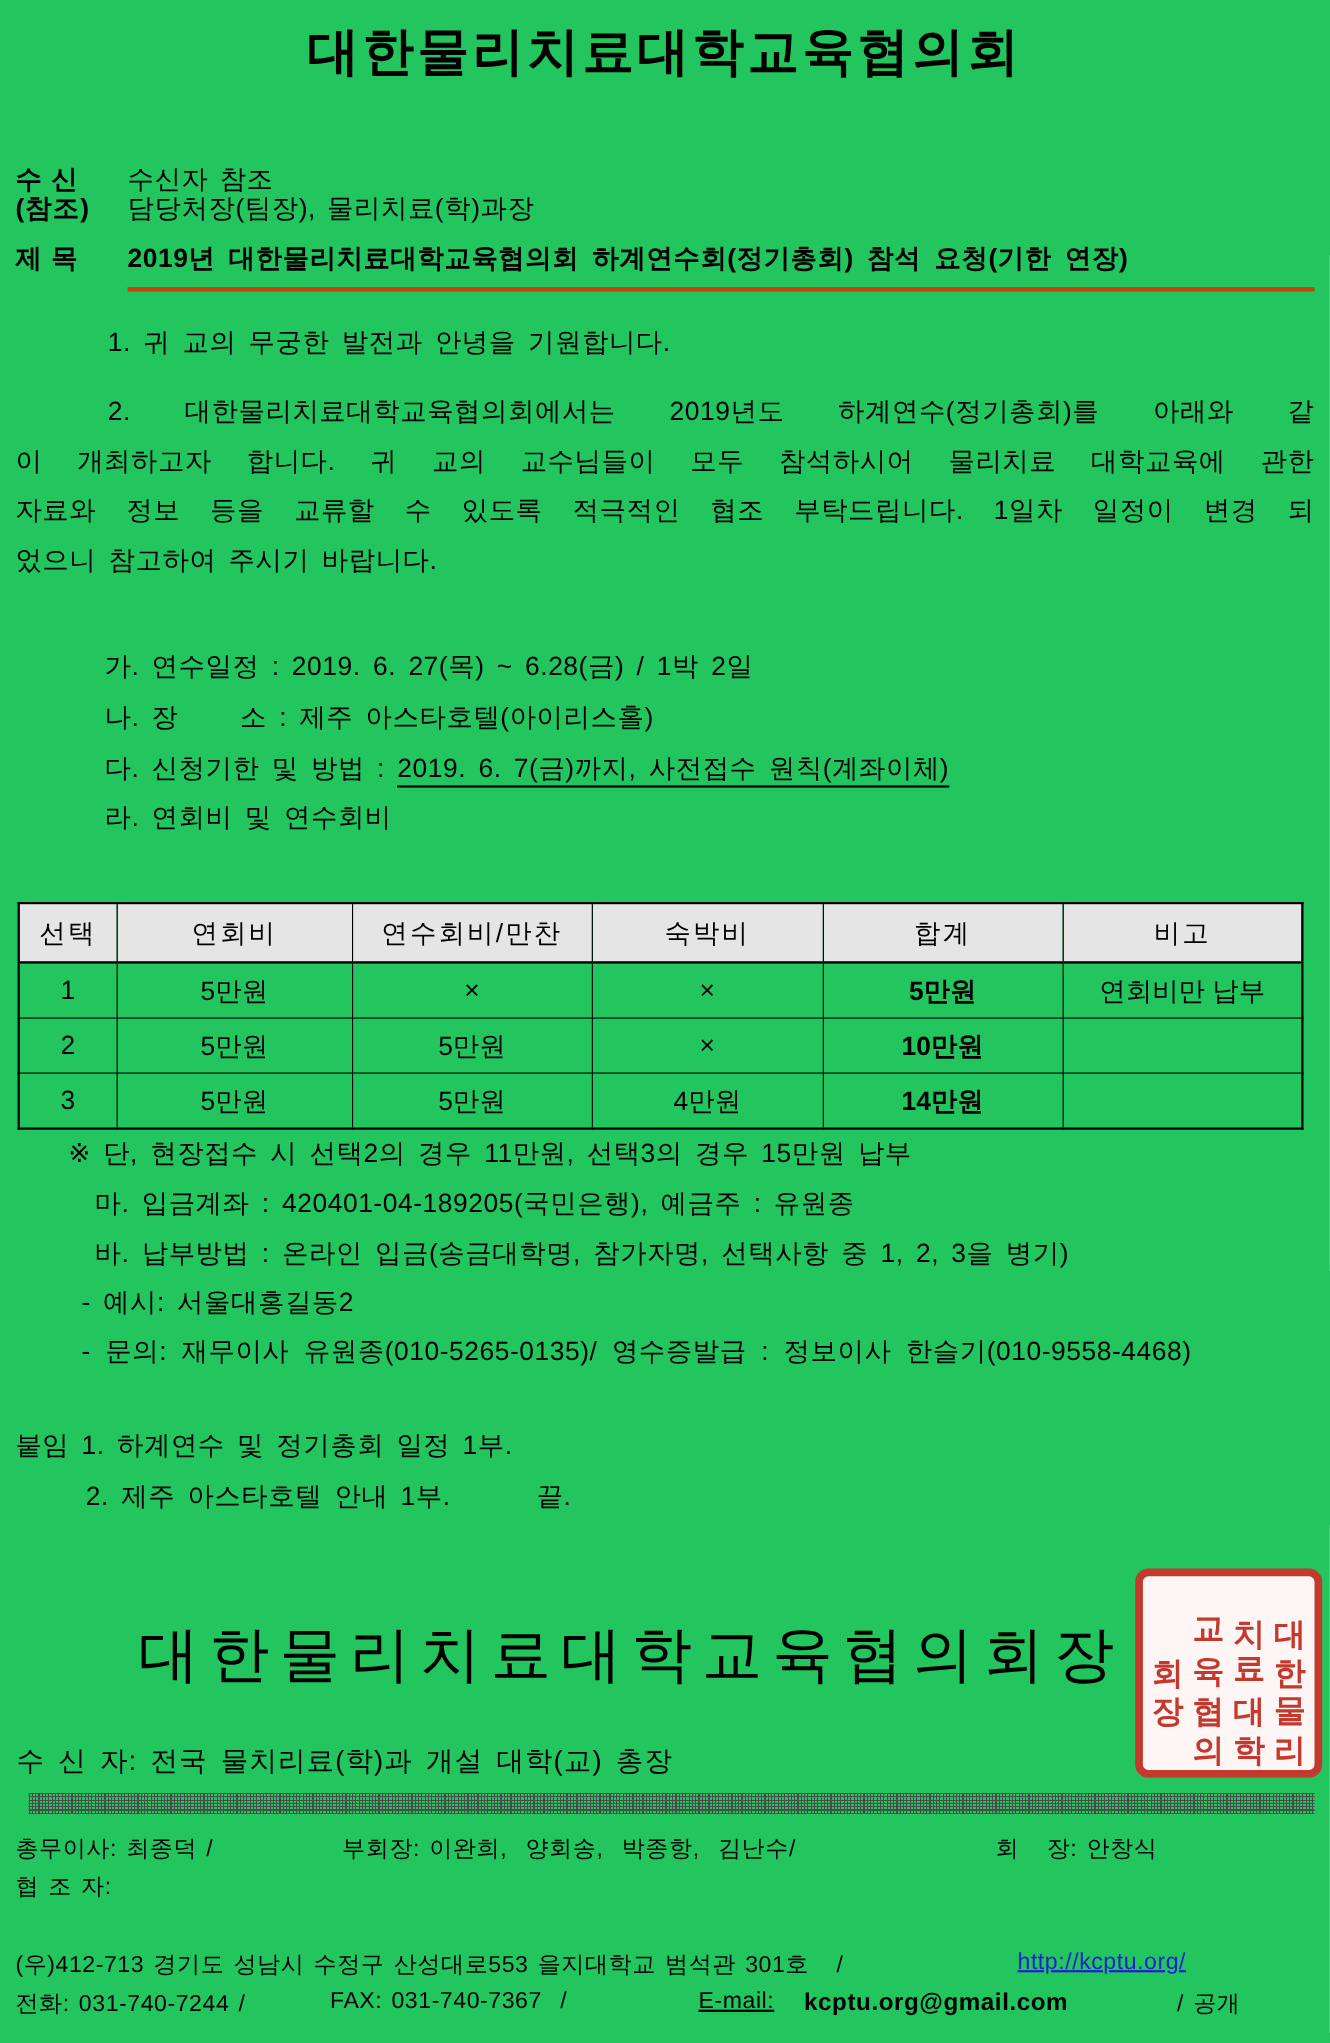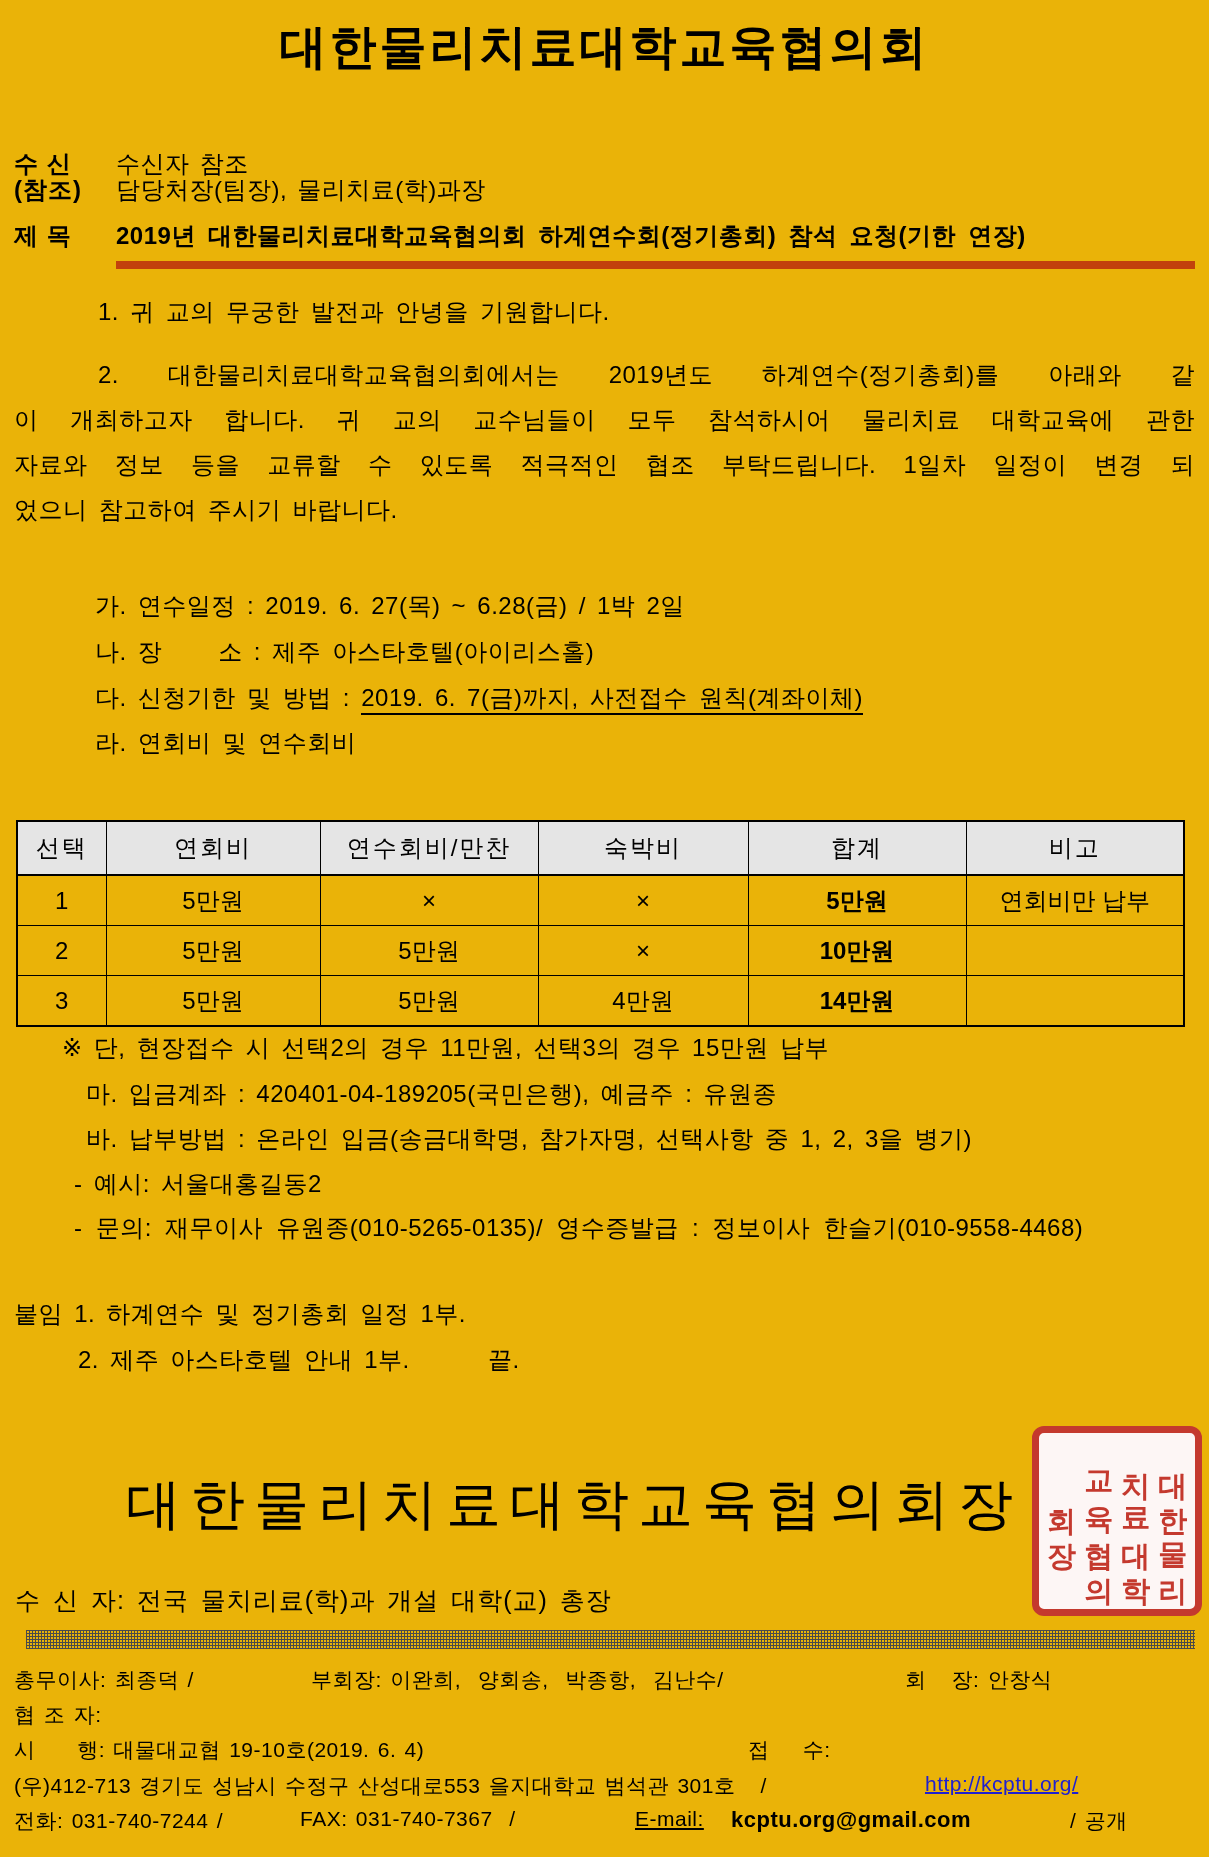--- a/index.html
+++ b/index.html
@@ -1,29 +1,29 @@
 <!DOCTYPE html>
 <html><head>
 <meta charset="utf-8">
 <style>
   html,body{margin:0;padding:0;background:#fff;}
-  .page{position:relative;width:1209px;height:1857px;background:#eab308;overflow:hidden;
+  .page{position:relative;width:1209px;height:1857px;background:#22c55e;overflow:hidden;
         font-family:"Liberation Sans","DejaVu Sans",sans-serif;color:#000;}
   .abs{position:absolute;}
   .t{white-space:pre-wrap;}
 
   .doc-title{top:16px;left:0;width:100%;text-align:center;font-size:47px;font-weight:700;letter-spacing:3px;}
 
   .meta-row{left:14px;right:14px;display:flex;font-size:24px;line-height:32px;}
   .row-to{top:128px;margin-top:20px;}
   .row-cc{top:174px;}
   .row-subject{top:220px;}
   .meta-label{font-weight:700;width:86px;flex:0 0 auto;letter-spacing:1px;}
   .meta-value{margin-left:16px;letter-spacing:0.5px;word-spacing:3px;}
-  .subject-value{flex:1;font-weight:700;border-bottom:8px solid #c2410c;padding-bottom:9px;letter-spacing:0.5px;word-spacing:5px;}
+  .subject-value{flex:1;font-weight:700;border-bottom:4px solid #c2410c;padding-bottom:9px;letter-spacing:0.5px;word-spacing:5px;}
 
   .body-text{font-size:24px;letter-spacing:0.5px;word-spacing:4px;line-height:32px;}
   .para1{top:296px;left:14px;padding-left:84px;}
   .para2{top:352px;left:14px;width:1181px;}
   .para2 .pline{line-height:45px;}
   .jfull{text-align:justify;text-align-last:justify;}
   .indent{padding-left:84px;}
 
   .item{left:95px;font-size:24px;letter-spacing:0.5px;word-spacing:4px;}
   .item-ga{top:590px;}
@@ -190,24 +190,20 @@
   <div class="abs fline f2">
     <span class="fseg fs-a t">협 조 자:</span>
   </div>
 
   <div class="abs fline f1">
     <span class="fseg fs-a t">총무이사: 최종덕 /</span>
     <span class="fseg fs-vice t">부회장: 이완희,  양회송,  박종항,  김난수/</span>
     <span class="fseg fs-pres t">회   장: 안창식</span>
   </div>
 
-  <div class="abs fline f3">
-    <span class="fseg fs-a t">시     행: 대물대교협 19-10호(2019. 6. 4)</span>
-    <span class="fseg fs-receipt t">접    수:</span>
-  </div>
 
   <div class="abs fline f4">
     <span class="fseg fs-a t">(우)412-713 경기도 성남시 수정구 산성대로553 을지대학교 범석관 301호   /</span>
     <a href="#" class="fseg fs-web t">http://kcptu.org/</a>
   </div>
 
   <div class="abs fline f5">
     <span class="fseg fs-a t">전화: 031-740-7244 /</span>
     <span class="fseg fs-fax t">FAX: 031-740-7367  /</span>
     <span class="fseg fs-email-label t">E-mail:</span>

